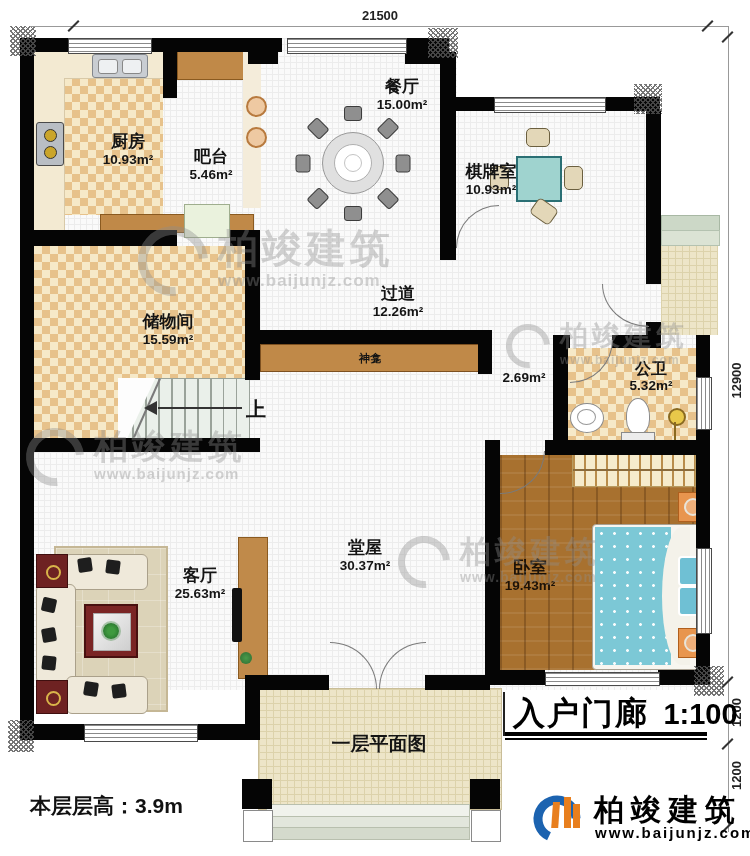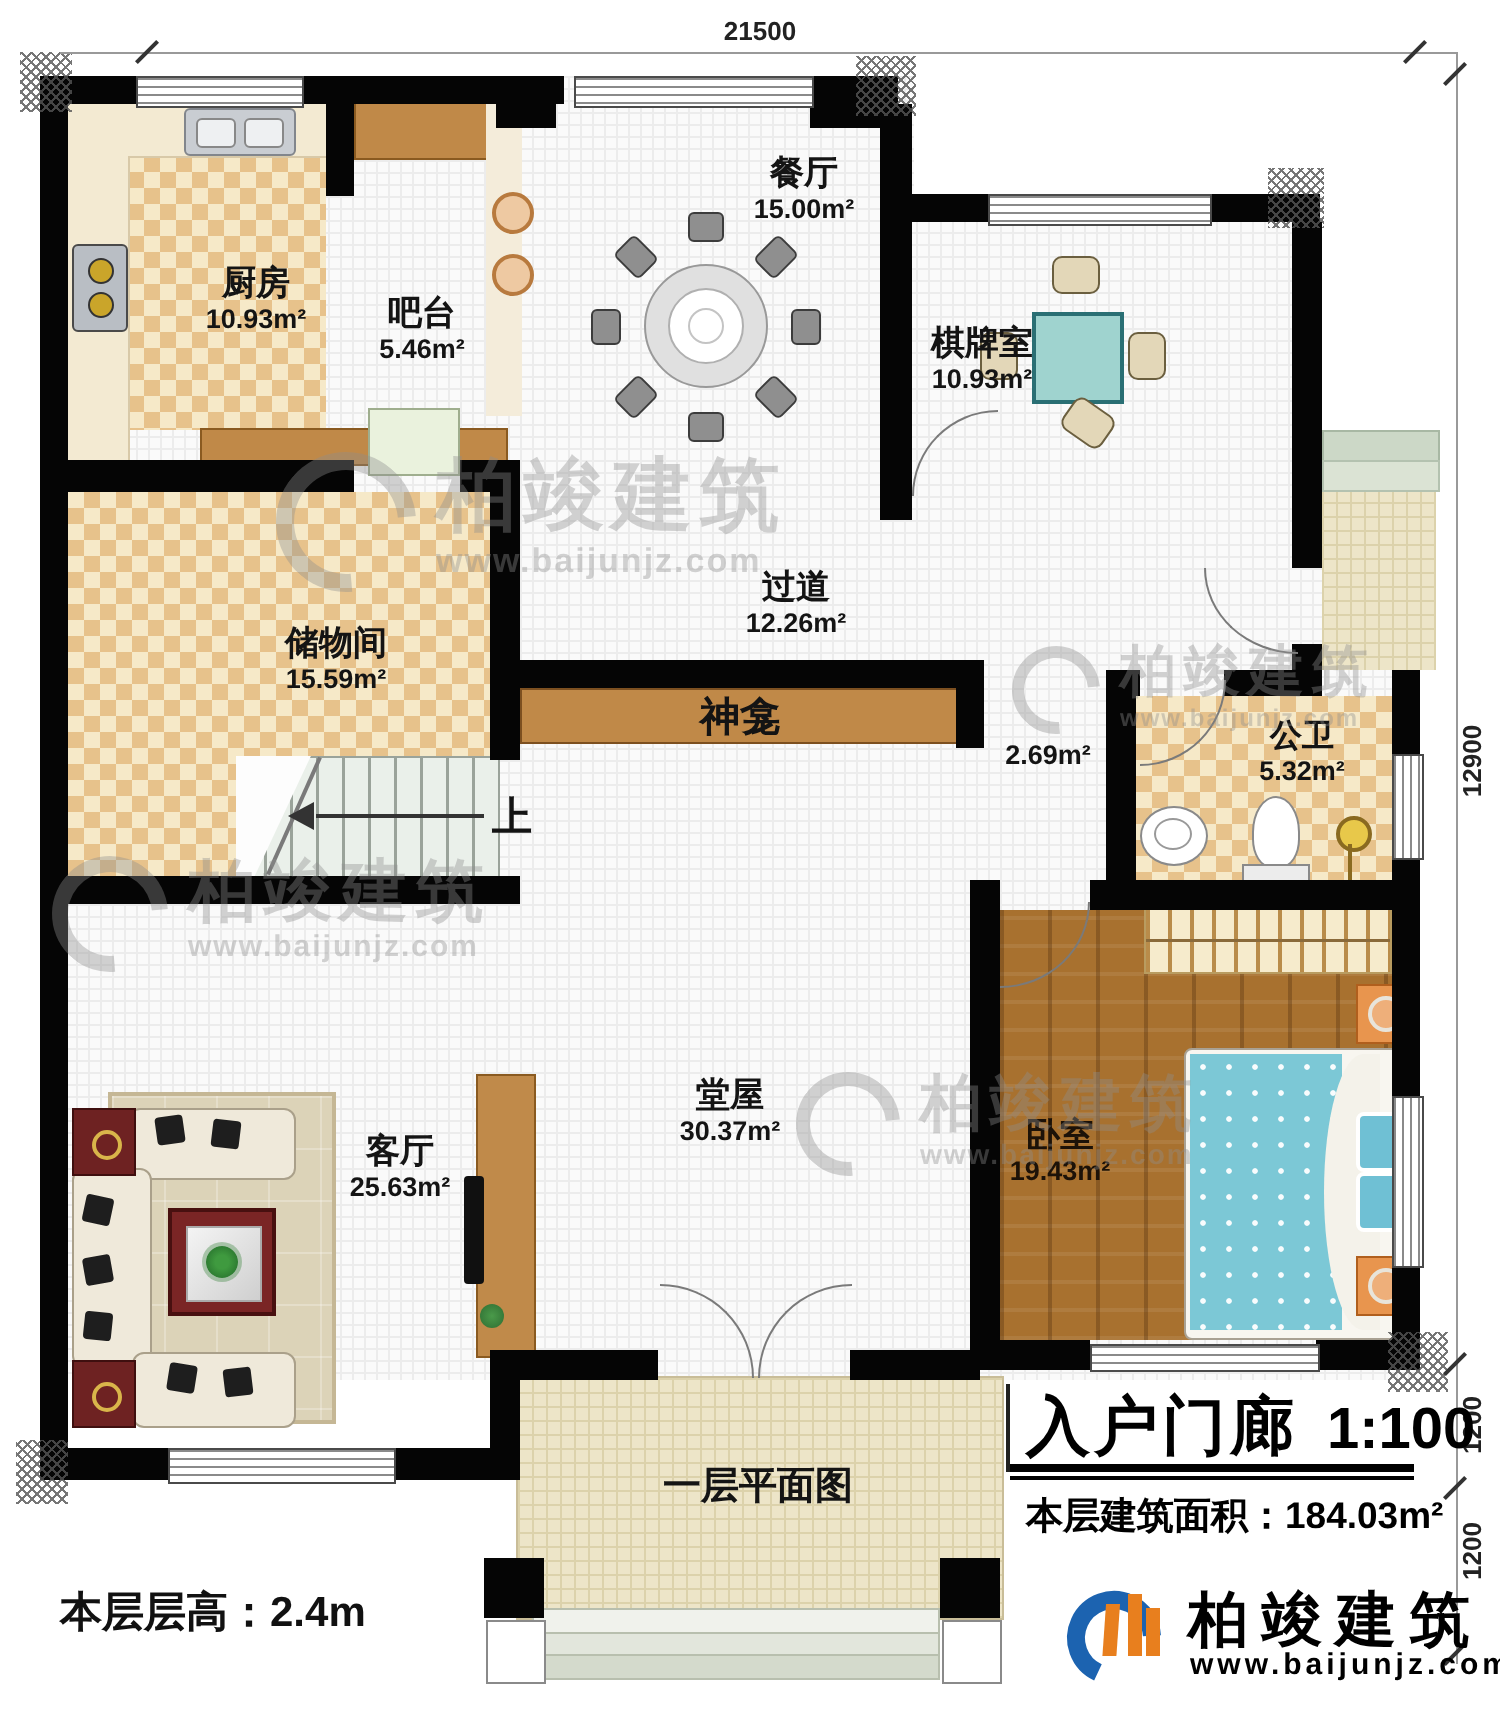--- a/index.html
+++ b/index.html
@@ -103,21 +103,21 @@
   <div class="chair" style="left:309px;top:191px;width:16px;height:13px;transform:rotate(-45deg);"></div>
   <div class="chair" style="left:379px;top:191px;width:16px;height:13px;transform:rotate(45deg);"></div>
 
   <div class="furn" style="left:516px;top:156px;width:42px;height:42px;background:#9fd3cf;border:2px solid #2a6f74;"></div>
   <div class="cchair" style="left:526px;top:128px;width:22px;height:17px;"></div>
   <div class="cchair" style="left:490px;top:166px;width:17px;height:22px;"></div>
   <div class="cchair" style="left:564px;top:166px;width:17px;height:22px;"></div>
   <div class="cchair" style="left:532px;top:202px;width:22px;height:17px;transform:rotate(35deg);"></div>
 
   <div class="furn" style="left:260px;top:344px;width:218px;height:26px;background:#c08948;border:1px solid #7d5020;z-index:10;display:flex;align-items:center;justify-content:center;">
-    <span style="font-weight:bold;font-size:20px;color:#141414;">神龛</span>
+    <span style="font-weight:bold;font-size:11px;color:#141414;">神龛</span>
   </div>
 
   <div class="furn" style="left:118px;top:378px;width:130px;height:60px;background:#eaf0ea;border:1px solid #9aa39a;z-index:5;
        background-image:repeating-linear-gradient(90deg,#9aa39a 0 1.5px,transparent 1.5px 13px);"></div>
   <div class="furn" style="left:118px;top:378px;width:52px;height:60px;background:#fdfdfd;z-index:6;clip-path:polygon(0 0,72% 0,18% 100%,0 100%);"></div>
   <div class="furn" style="left:146px;top:376px;width:2px;height:64px;background:#7a7a7a;transform:rotate(24deg);z-index:7;"></div>
   <div class="furn" style="left:158px;top:407px;width:84px;height:2px;background:#333;z-index:7;"></div>
   <div class="furn" style="left:144px;top:401px;width:0;height:0;border-right:13px solid #333;border-top:7px solid transparent;border-bottom:7px solid transparent;z-index:7;"></div>
 
   <div class="furn" style="left:570px;top:403px;width:32px;height:28px;background:#fff;border:1.5px solid #8a8a8a;border-radius:50%;z-index:6;">
@@ -308,33 +308,30 @@
     <span><span class="wm-name" style="font-size:31px;">柏竣建筑</span><br>
     <span class="wm-url" style="font-size:14px;">www.baijunjz.com</span></span>
   </div>
   <div class="wm" style="left:506px;top:322px;">
     <span class="wm-logo" style="width:32px;height:32px;border-width:6px;"></span>
     <span><span class="wm-name" style="font-size:28px;">柏竣建筑</span><br>
     <span class="wm-url" style="font-size:12px;">www.baijunjz.com</span></span>
   </div>
 
   <div class="abs" style="left:30px;top:792px;z-index:30;font-size:21px;font-weight:bold;white-space:nowrap;">
-    <span>本层层高：</span><span>2.4m</span>
+    <span>本层层高：</span><span>3.9m</span>
   </div>
 
   <div class="abs" style="left:388px;top:690px;width:350px;height:162px;z-index:30;">
     <div class="tb-txt" style="left:115px;top:2px;border-left:2px solid #222;padding-left:8px;">
       <span style="font-size:32px;font-weight:bold;letter-spacing:2px;">入户门廊</span>
       <span style="font-size:29px;font-weight:bold;margin-left:10px;">1:100</span>
     </div>
     <div class="abs" style="left:117px;top:42px;width:202px;height:4px;background:#000;"></div>
     <div class="abs" style="left:117px;top:48px;width:202px;height:1.5px;background:#000;"></div>
-    <div class="tb-txt" style="left:125px;top:55px;font-size:18.5px;font-weight:bold;">
-      <span>本层建筑面积：</span><span>184.03m²</span>
-    </div>
     <div class="abs" style="left:142px;top:98px;width:58px;height:58px;">
       <svg width="58" height="58" viewBox="0 0 58 58">
         <circle cx="27" cy="31" r="19" fill="none" stroke="#1c63b0" stroke-width="9" stroke-dasharray="80 40" transform="rotate(115 27 31)"></circle>
         <rect x="24" y="14" width="7" height="26" fill="#e87f1e" transform="skewX(-4)"></rect>
         <rect x="34" y="9" width="7" height="31" fill="#e87f1e"></rect>
         <rect x="43" y="16" width="7" height="24" fill="#e87f1e"></rect>
       </svg>
     </div>
     <div class="tb-txt" style="left:206px;top:100px;font-size:30px;font-weight:bold;letter-spacing:7px;">柏竣建筑</div>
     <div class="tb-txt" style="left:207px;top:134px;font-size:15px;font-weight:bold;letter-spacing:2px;">www.baijunjz.com</div>

